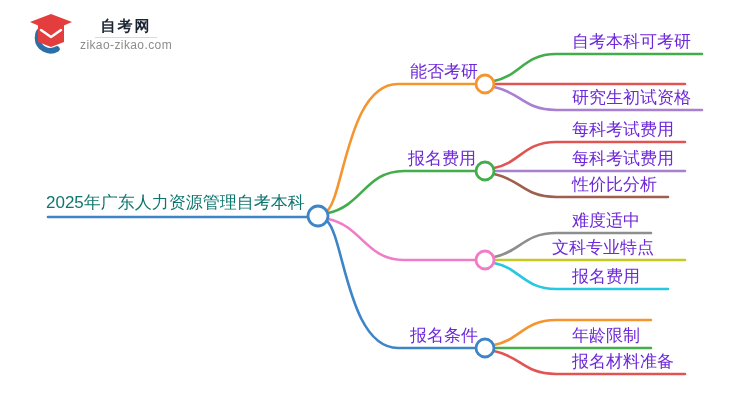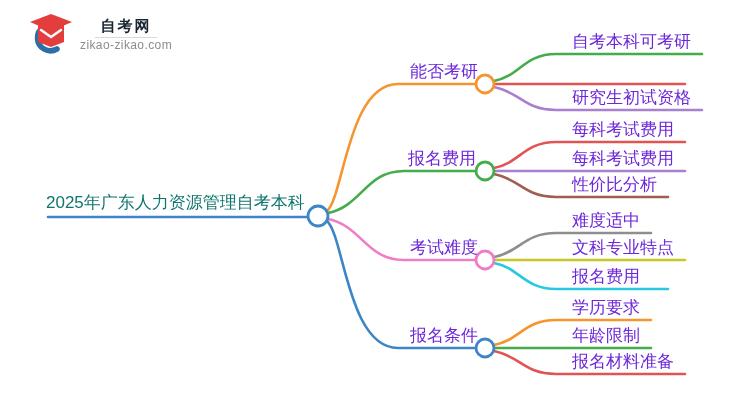--- a/index.html
+++ b/index.html
@@ -89,23 +89,21 @@
 
   <div class="node-label branch-label" style="left:398px;top:62px;">能否考研</div>
   <div class="node-label" style="left:572px;top:32px;">自考本科可考研</div>
   <div class="node-label" style="left:572px;top:88px;">研究生初试资格</div>
 
   <div class="node-label branch-label" style="left:396px;top:149px;">报名费用</div>
   <div class="node-label" style="left:572px;top:120px;text-align:right;">每科考试费用</div>
   <div class="node-label" style="left:572px;top:149px;">每科考试费用</div>
   <div class="node-label" style="left:572px;top:175px;">性价比分析</div>
 
-  <div class="node-label branch-label" style="left:398px;top:238px;">考试难度</div>
   <div class="node-label" style="left:572px;top:211px;">难度适中</div>
-  <div class="node-label" style="left:572px;top:238px;">文科专业特点</div>
+  <div class="node-label" style="left:552px;top:238px;">文科专业特点</div>
   <div class="node-label" style="left:572px;top:267px;">报名费用</div>
 
   <div class="node-label branch-label" style="left:398px;top:326px;">报名条件</div>
-  <div class="node-label" style="left:572px;top:298px;">学历要求</div>
   <div class="node-label" style="left:572px;top:326px;">年龄限制</div>
   <div class="node-label" style="left:572px;top:352px;font-family:Liberation Serif, serif;">报名材料准备</div>
 
 </div>
 
 </body></html>

